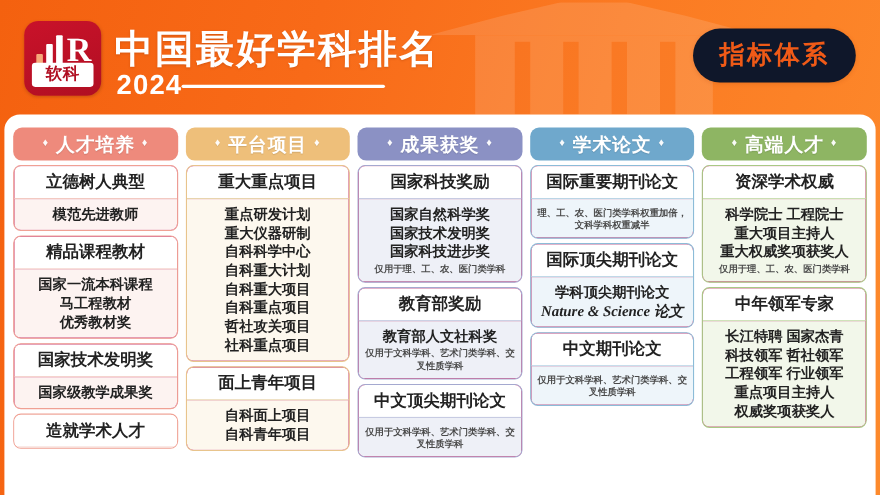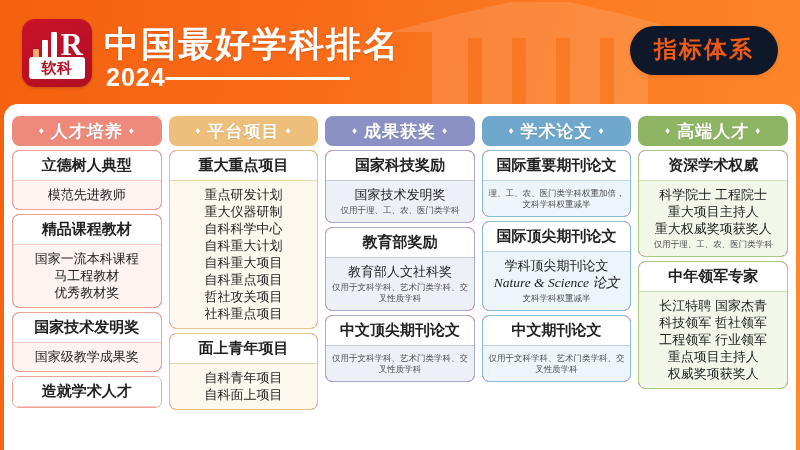--- a/index.html
+++ b/index.html
@@ -109,21 +109,21 @@
   .group {
     border-radius: 7px; border: 1.5px solid #ccc;
     overflow: hidden; flex: none; background: #be185d;
   }
   .g-title {
     text-align: center; font-size: 15px; font-weight: 700; color: #222;
     padding: 5px 2px 5px;
     border-bottom: 1px solid #dcdcdc;
     background: #fff;
   }
-  .g-body { padding: 5px 3px 6px; text-align: center; }
+  .g-body { padding: 5px 3px 6px; text-align: center; font-weight: bold; }
   .g-item {
     font-size: 13px; color: #222; line-height: 17px; white-space: nowrap;
   }
   .g-item.ital { font-style: italic; font-family: "Liberation Serif", serif; font-size: 13.5px; }
   .g-note {
     font-size: 8.5px; color: #4a4a4a; line-height: 11px; margin-top: 2px;
     padding: 0 1px;
   }
 
   
@@ -228,35 +228,37 @@
           <div class="g-item">自科重大计划</div>
           <div class="g-item">自科重大项目</div>
           <div class="g-item">自科重点项目</div>
           <div class="g-item">哲社攻关项目</div>
           <div class="g-item">社科重点项目</div>
         </div>
       </div>
       <div class="group">
         <div class="g-title">面上青年项目</div>
         <div class="g-body">
+          <div class="g-item">自科面上项目</div>
           <div class="g-item">自科青年项目</div>
-          <div class="g-item">自科面上项目</div>
         </div>
       </div>
     </div>
     <div class="column c3">
       <div class="col-head">
         <span class="dia">♦</span>
         <span>成果获奖</span>
         <span class="dia">♦</span>
       </div>
       <div class="group">
         <div class="g-title">国家科技奖励</div>
         <div class="g-body">
+          <div class="g-item">国家自然科学奖</div>
           <div class="g-item">国家技术发明奖</div>
+          <div class="g-item">国家科技进步奖</div>
           <div class="g-note">仅用于理、工、农、医门类学科</div>
         </div>
       </div>
       <div class="group">
         <div class="g-title">教育部奖励</div>
         <div class="g-body">
           <div class="g-item">教育部人文社科奖</div>
           <div class="g-note">仅用于文科学科、艺术门类学科、交叉性质学科</div>
         </div>
       </div>
@@ -277,21 +279,20 @@
         <div class="g-title">国际重要期刊论文</div>
         <div class="g-body">
           <div class="g-note">理、工、农、医门类学科权重加倍，文科学科权重减半</div>
         </div>
       </div>
       <div class="group">
         <div class="g-title">国际顶尖期刊论文</div>
         <div class="g-body">
           <div class="g-item">学科顶尖期刊论文</div>
           <div class="g-item ital">Nature &amp; Science 论文</div>
-          <div class="g-note">文科学科权重减半</div>
         </div>
       </div>
       <div class="group">
         <div class="g-title">中文期刊论文</div>
         <div class="g-body">
           <div class="g-note">仅用于文科学科、艺术门类学科、交叉性质学科</div>
         </div>
       </div>
     </div>
     <div class="column c5">

